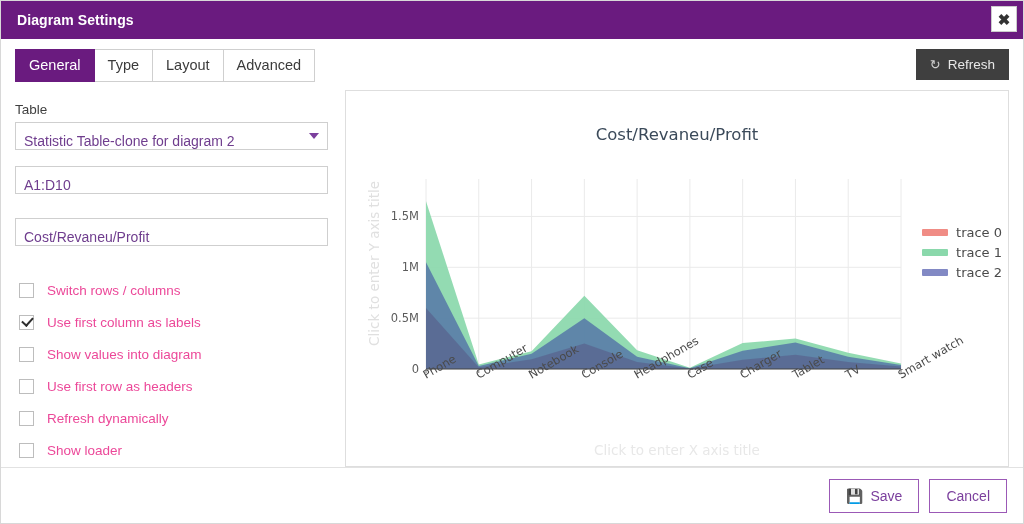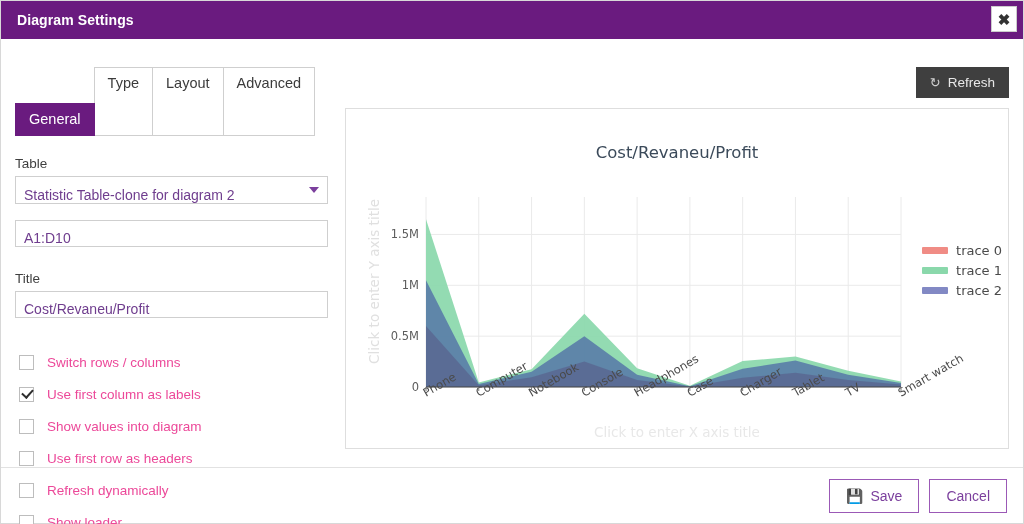--- a/index.html
+++ b/index.html
@@ -9,21 +9,20 @@
     background: #ffffff;
     font-family: "Liberation Sans", sans-serif;
     overflow: hidden;
   }
   .dialog {
     position: relative;
     width: 1024px; height: 524px;
     background: #ffffff;
     display: flex; flex-direction: column;
     border: 1px solid #d8d8d8;
-    gap: 18px;
   }
 
   
   .titlebar {
     height: 38px; flex: 0 0 38px;
     background: #6a1b7f;
     display: flex; align-items: center;
     padding: 0 8px 0 16px;
     position: relative;
   }
@@ -61,21 +60,21 @@
     background: #ffffff;
     color: #3b3b3b;
     font-size: 14.5px;
     padding: 7px 13px 8px 13px;
     cursor: pointer;
     margin-right: -1px;
     white-space: nowrap;
   }
   .tab.active {
     background: #6a1b7f; color: #ffffff; border-color: #6a1b7f;
-    position: relative; z-index: 2; margin-top: 36px;
+    position: relative; z-index: 2;
   }
   .field-label {
     font-size: 13.5px; color: #3f3f3f; margin-bottom: 5px;
   }
   .select-wrap { position: relative; margin-bottom: 16px; }
   .select-box, .text-input {
     width: 313px; height: 28px;
     border: 1px solid #cfcfcf;
     background: #ffffff;
     font-size: 14px;
@@ -233,21 +232,20 @@
       <div class="field-label">Table</div>
       <div class="select-wrap">
         <div class="select-box">
           <span>Statistic Table-clone for diagram 2</span>
         </div>
         <span class="select-caret"></span>
       </div>
 
       <input class="text-input range" value="A1:D10" style="">
 
-      <div class="field-label">Title</div>
       <input class="text-input" value="Cost/Revaneu/Profit" style="">
 
       <div class="checks">
         <div class="check-row">
           <span class="check-box"></span>
           <span class="check-label">Switch rows / columns</span>
         </div>
         <div class="check-row">
           <span class="check-box checked"></span>
           <span class="check-label">Use first column as labels</span>

